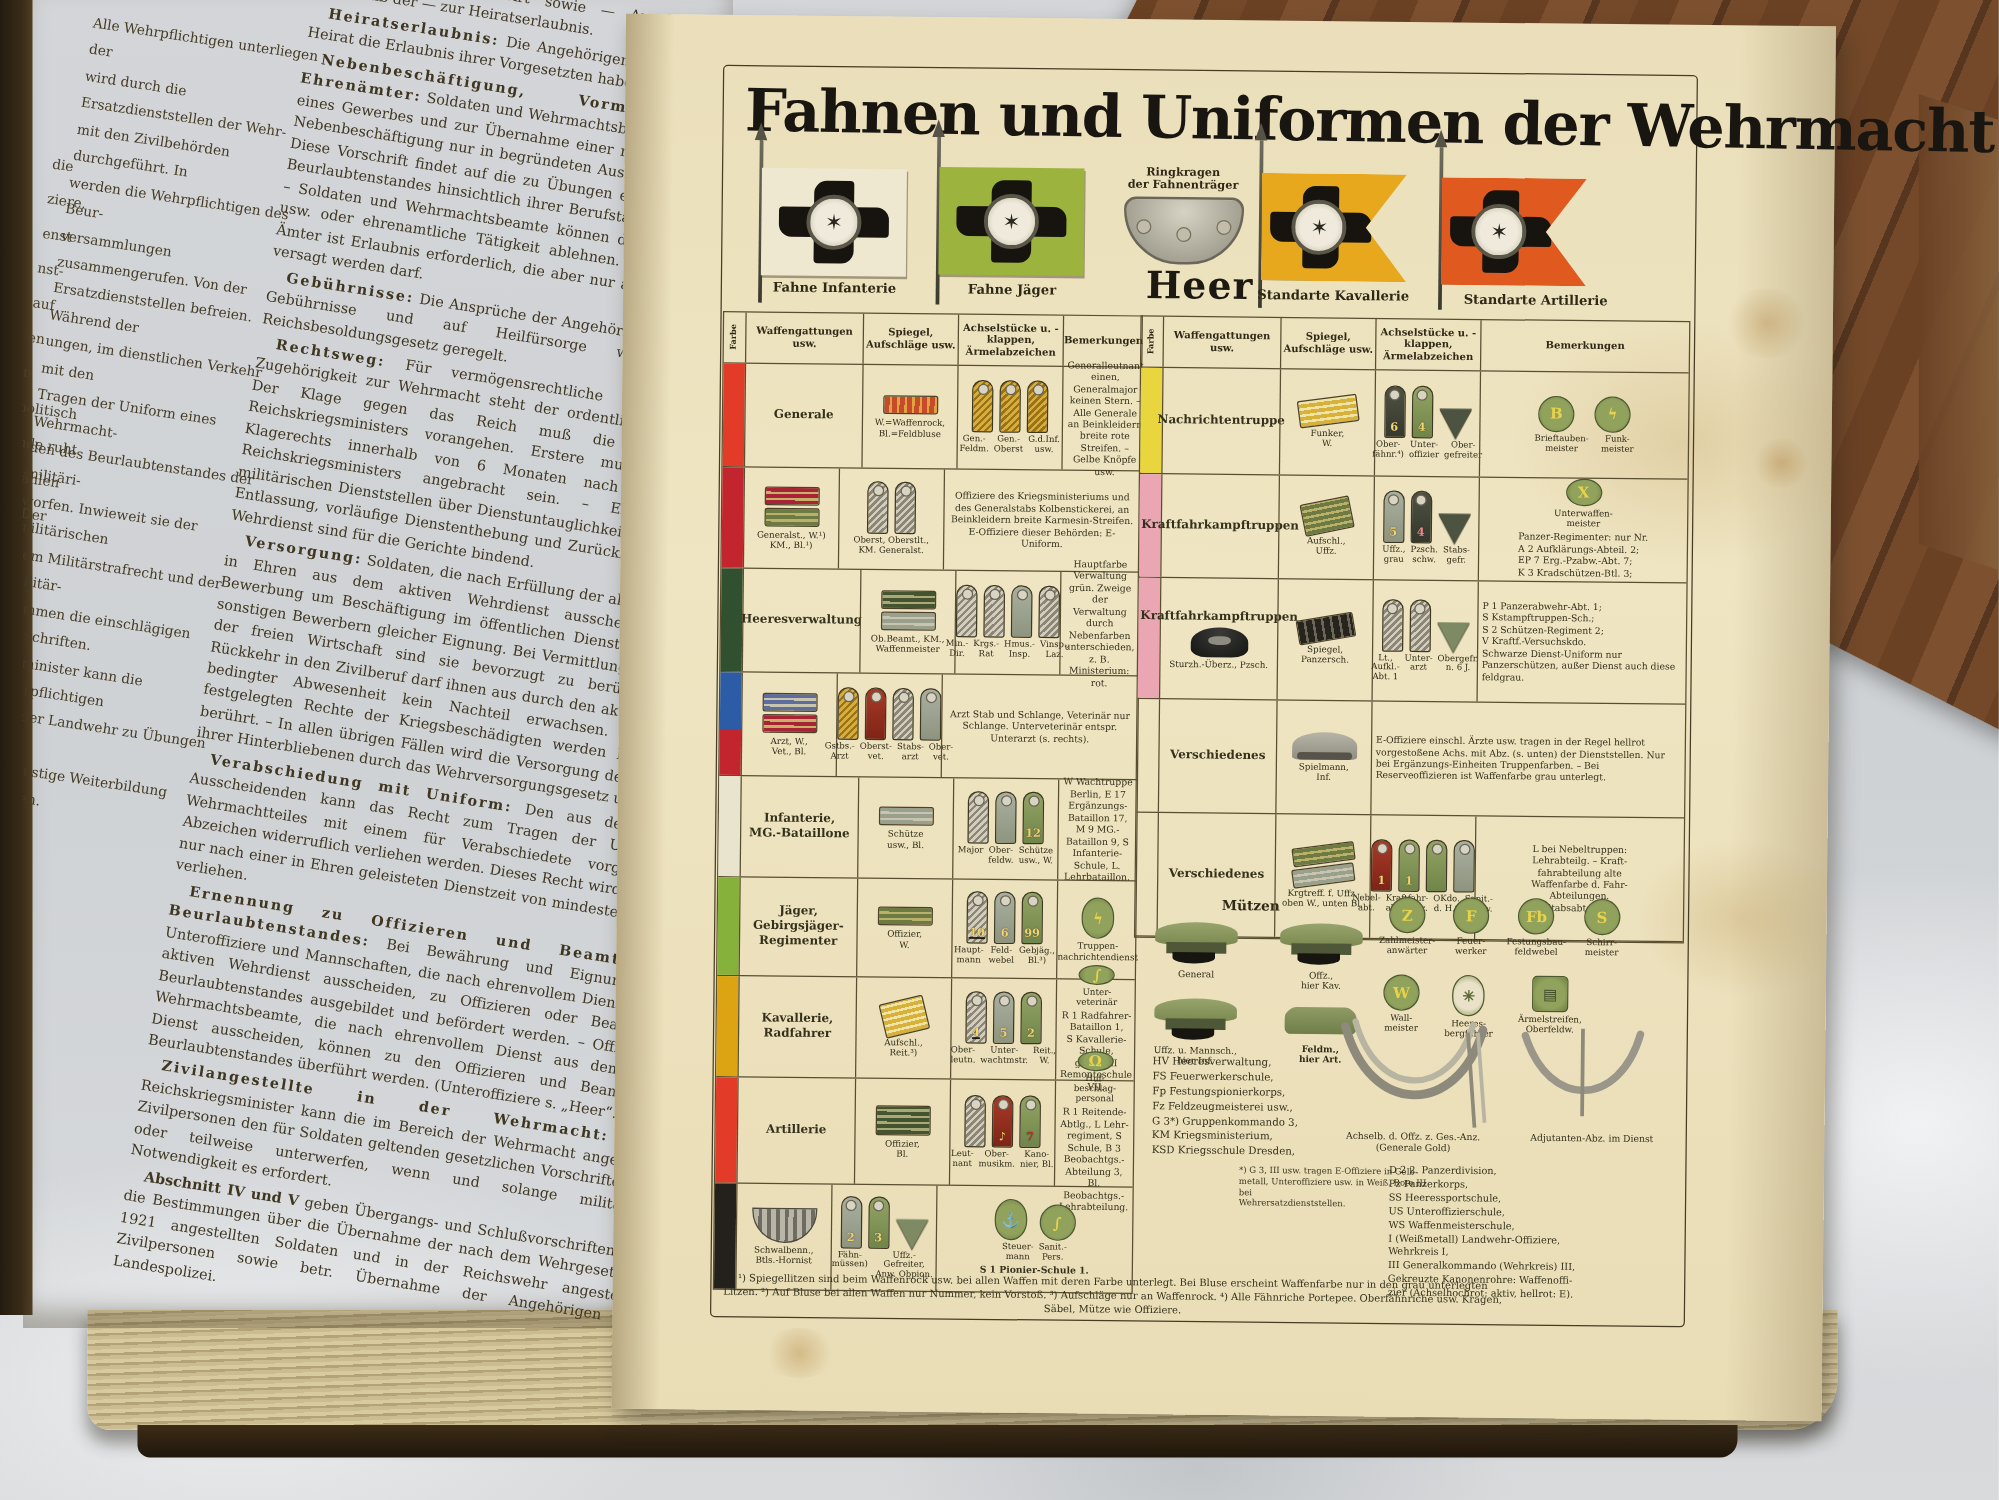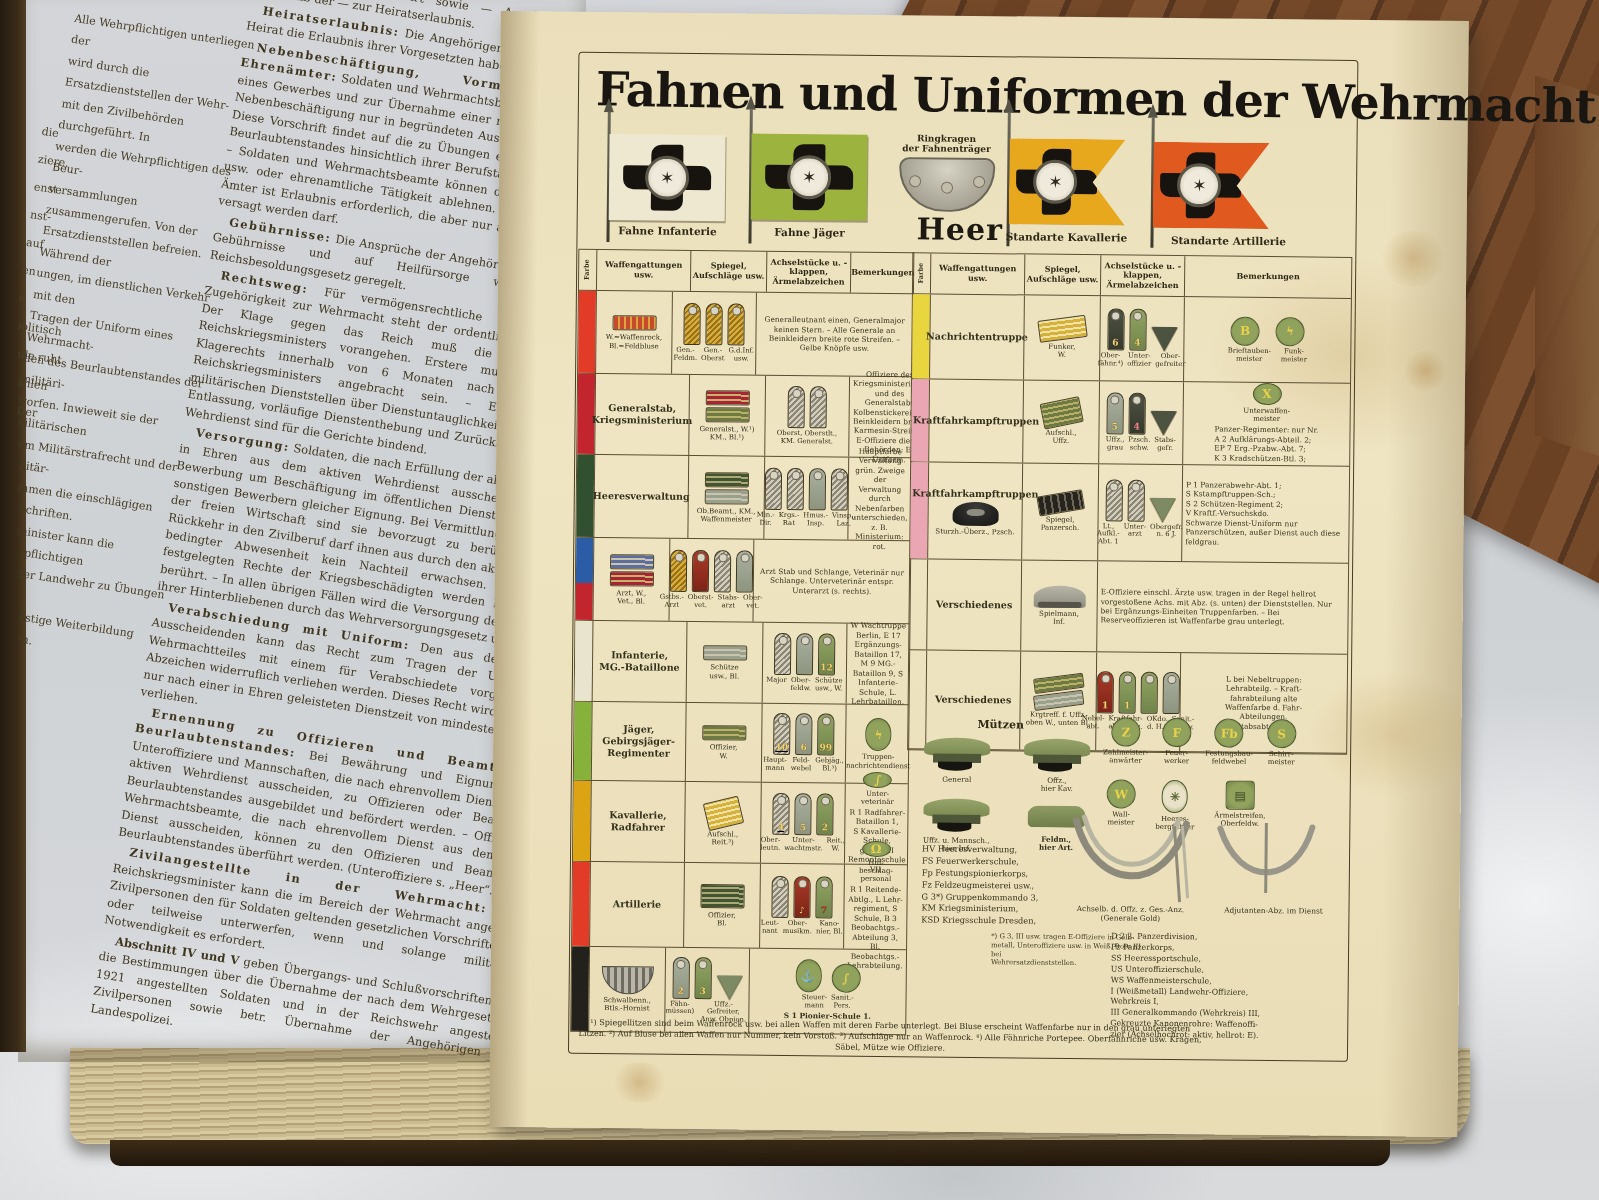--- a/index.html
+++ b/index.html
@@ -250,20 +250,23 @@
 Aufschläge usw.</div>
       <div class="c cw-boards hcell">Achselstücke u. -klappen,
 Ärmelabzeichen</div>
       <div class="c cw-remark hcell">Bemerkungen</div>
     </div>
 
     <div class="trow" style="height:82px;">
       <div class="c cw-farbe">
           <span class="swatch" style="background:#e23b28"></span>
         </div>
+      <div class="c cw-name">
+          <div class="rowname">Generale</div>
+        </div>
       <div class="c cw-patch">
           <div class="pv red"></div>
         <div class="cap">W.=Waffenrock,
 Bl.=Feldbluse</div>
         </div>
       <div class="c cw-boards">
         <div class="bwrap">
             <span class="board b-gold"></span>
             <span class="board b-gold"></span>
             <span class="board b-gold"></span>
@@ -278,24 +281,20 @@
           </div>
         </div>
       <div class="c cw-remark">
           <div class="remarktx">Generalleutnant einen, Generalmajor keinen Stern. – Alle Generale an Beinkleidern breite rote Streifen. – Gelbe Knöpfe usw.</div>
         </div>
     </div>
 
     <div class="trow" style="height:80px;">
       <div class="c cw-farbe">
           <span class="swatch" style="background:#c2252e"></span>
-        </div>
-      <div class="c cw-name">
-          <div class="rowname">Generalstab,
-Kriegsministerium</div>
         </div>
       <div class="c cw-patch">
           <div class="pv crimson"></div>
           <div class="pv olive"></div>
         <div class="cap">Generalst., W.¹)
 KM., Bl.¹)</div>
         </div>
       <div class="c cw-boards">
         <div class="bwrap">
             <span class="board b-braid"></span>

